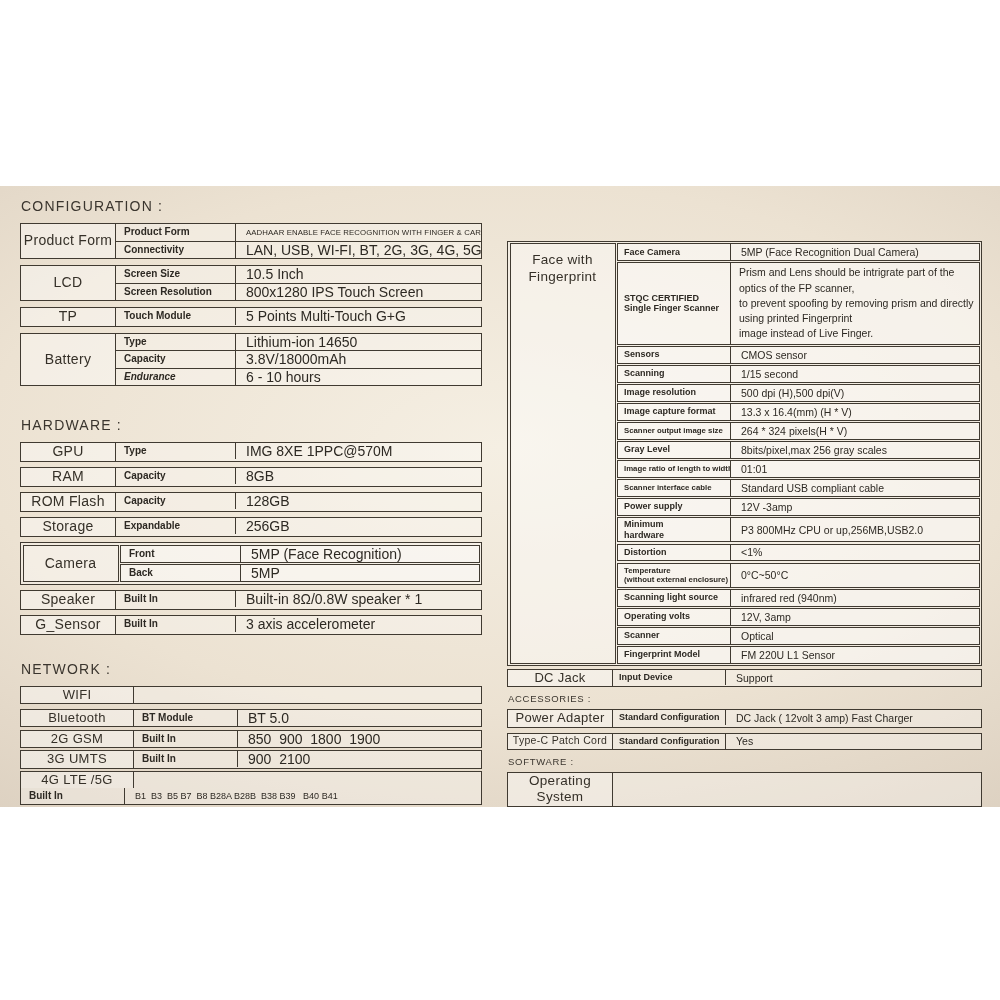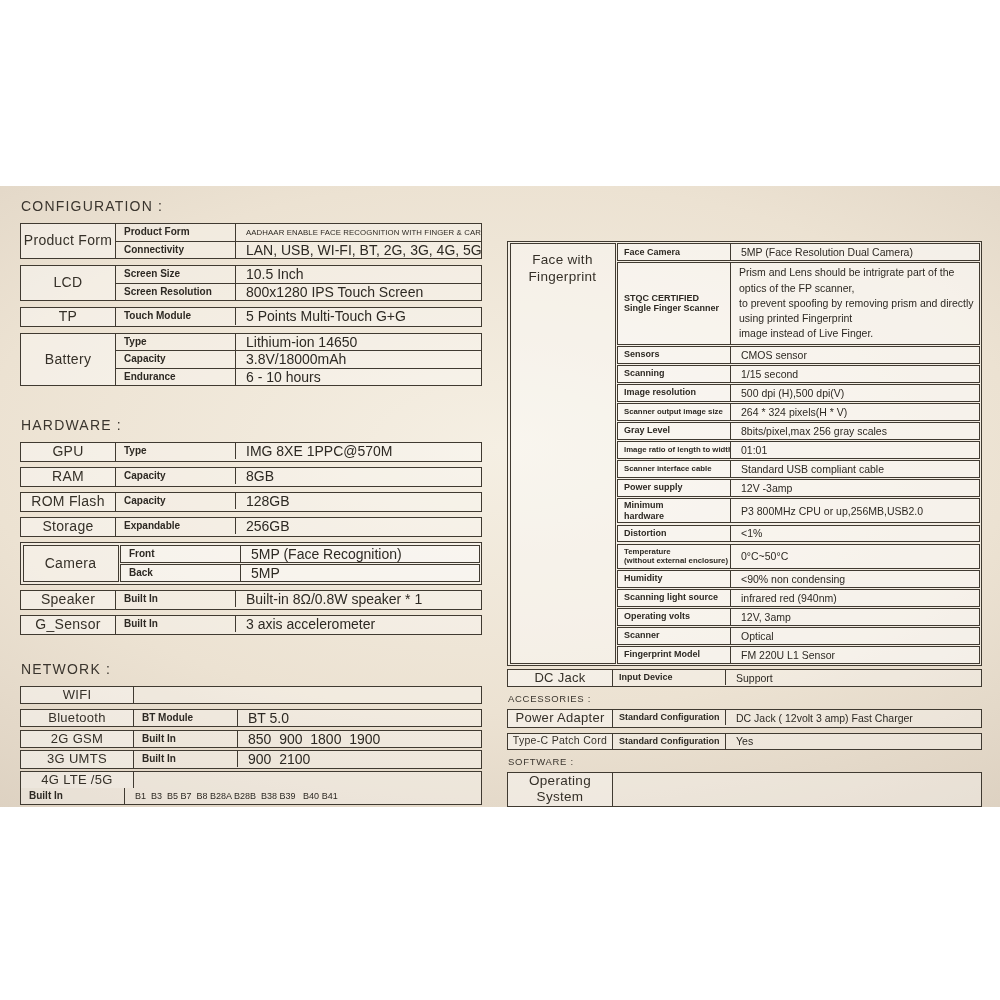--- a/index.html
+++ b/index.html
@@ -97,21 +97,21 @@
             <div class="grows">
               <div class="srow" style="min-height: 16.5px;">
                 <div class="skey" style="width: 120px;">Type</div>
                 <div class="sval">Lithium-ion 14650</div>
               </div>
               <div class="srow" style="min-height: 16.5px;">
                 <div class="skey" style="width: 120px;">Capacity</div>
                 <div class="sval">3.8V/18000mAh</div>
               </div>
               <div class="srow" style="min-height: 16.5px;">
-                <div class="skey" style="width: 120px;">Endurance</div>
+                <div class="skey" style="width: 120px; font-style: italic;">Endurance</div>
                 <div class="sval">6 - 10 hours</div>
               </div>
             </div>
           </div>
         </div>
 
       <div class="stitle mt-hw">HARDWARE :</div>
       <div class="sec-hardware">
           <div class="group" style="margin-bottom: 5.5px;">
             <div class="glabel" style="width: 94px;">GPU</div>
@@ -227,21 +227,21 @@
     </div>
 
     <div class="col-right">
       <div class="sec-face_fingerprint">
           <div class="group split" style="margin-bottom: 3px;">
             <div class="glabel" style="width: 104px;">Face with
 Fingerprint</div>
             <div class="grows">
               <div class="srow" style="min-height: 15.5px;">
                 <div class="skey" style="width: 113px;">Face Camera</div>
-                <div class="sval">5MP (Face Resolution Dual Camera)</div>
+                <div class="sval">5MP (Face Recognition Dual Camera)</div>
               </div>
               <div class="srow" style="min-height: 27px;">
                 <div class="skey" style="width: 113px;">STQC CERTIFIED
 Single Finger Scanner</div>
                 <div class="sval xs">Prism and Lens should be intrigrate part of the optics of the FP scanner,
 to prevent spoofing by removing prism and directly using printed Fingerprint
 image instead of Live Finger.</div>
               </div>
               <div class="srow" style="min-height: 15.5px;">
                 <div class="skey" style="width: 113px;">Sensors</div>
@@ -249,20 +249,24 @@
               </div>
               <div class="srow" style="min-height: 15.5px;">
                 <div class="skey" style="width: 113px;">Scanning</div>
                 <div class="sval">1/15 second</div>
               </div>
               <div class="srow" style="min-height: 15.5px;">
                 <div class="skey" style="width: 113px;">Image resolution</div>
                 <div class="sval">500 dpi (H),500 dpi(V)</div>
               </div>
               <div class="srow" style="min-height: 15.5px;">
+                <div class="skey" style="width: 113px;">Image capture format</div>
+                <div class="sval">13.3 x 16.4(mm) (H * V)</div>
+              </div>
+              <div class="srow" style="min-height: 15.5px;">
                 <div class="skey sm" style="width: 113px;">Scanner output image size</div>
                 <div class="sval">264 * 324 pixels(H * V)</div>
               </div>
               <div class="srow" style="min-height: 15.5px;">
                 <div class="skey" style="width: 113px;">Gray Level</div>
                 <div class="sval">8bits/pixel,max 256 gray scales</div>
               </div>
               <div class="srow" style="min-height: 15.5px;">
                 <div class="skey sm" style="width: 113px;">Image ratio of length to width</div>
                 <div class="sval">01:01</div>
@@ -281,24 +285,20 @@
                 <div class="sval">P3 800MHz CPU or up,256MB,USB2.0</div>
               </div>
               <div class="srow" style="min-height: 15.5px;">
                 <div class="skey" style="width: 113px;">Distortion</div>
                 <div class="sval">&lt;1%</div>
               </div>
               <div class="srow" style="min-height: 23px;">
                 <div class="skey sm" style="width: 113px;">Temperature
 (without external enclosure)</div>
                 <div class="sval">0°C~50°C</div>
-              </div>
-              <div class="srow" style="min-height: 15.5px;">
-                <div class="skey" style="width: 113px;">Humidity</div>
-                <div class="sval">&lt;90% non condensing</div>
               </div>
               <div class="srow" style="min-height: 15.5px;">
                 <div class="skey" style="width: 113px;">Scanning light source</div>
                 <div class="sval">infrared red (940nm)</div>
               </div>
               <div class="srow" style="min-height: 15.5px;">
                 <div class="skey" style="width: 113px;">Operating volts</div>
                 <div class="sval">12V, 3amp</div>
               </div>
               <div class="srow" style="min-height: 15.5px;">

